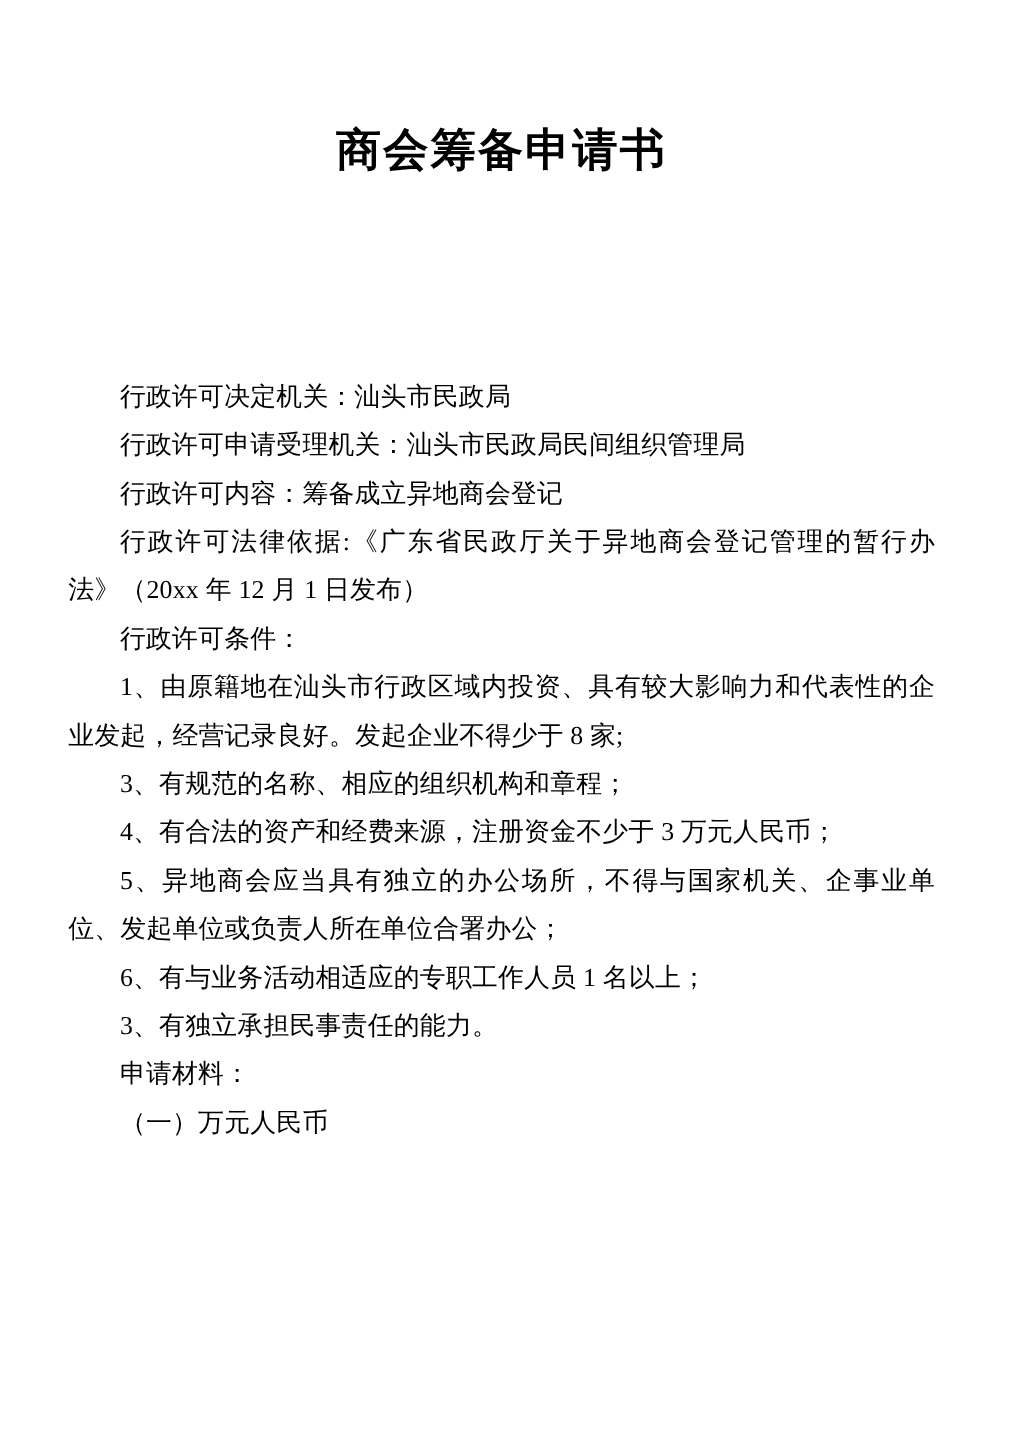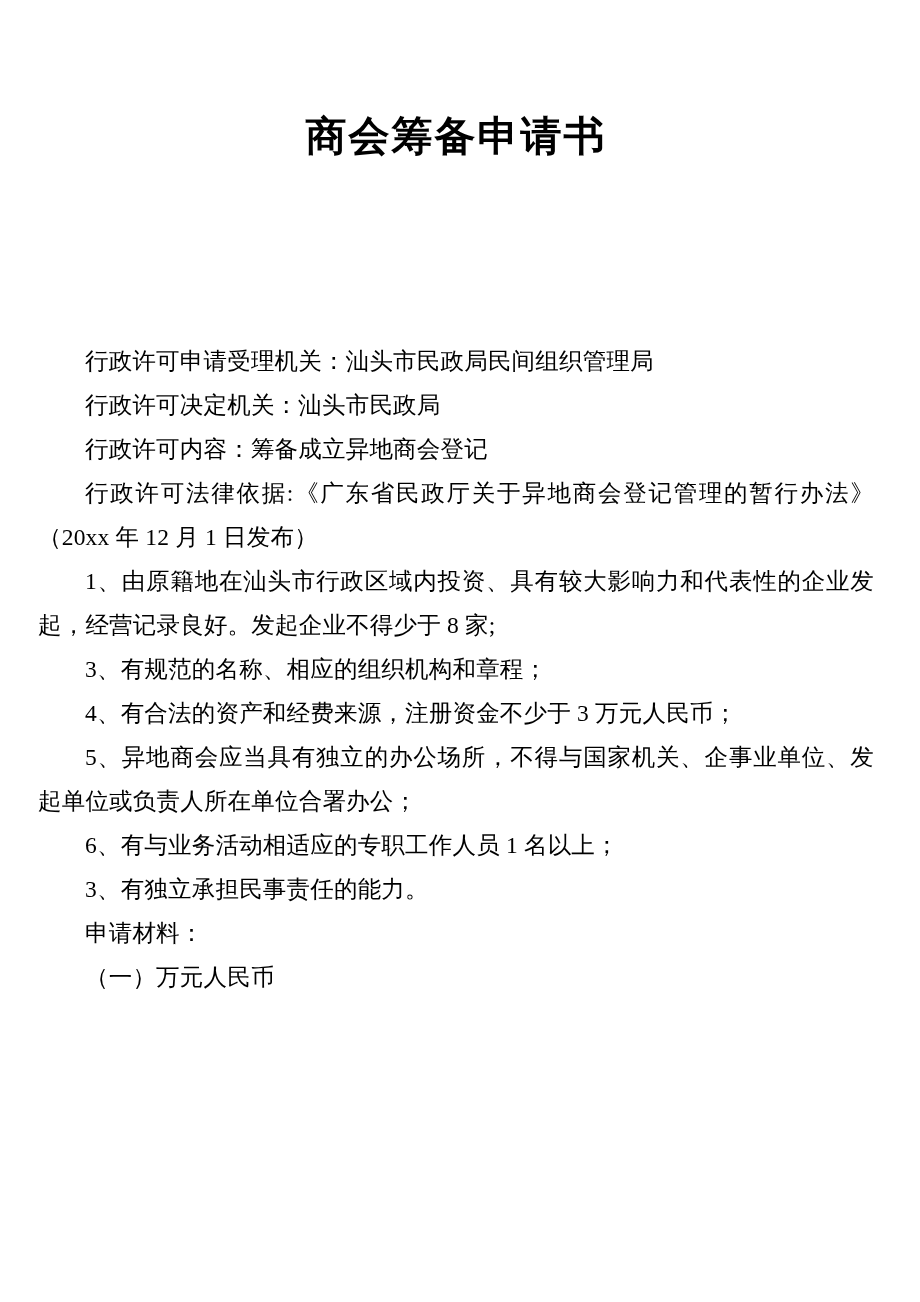--- a/index.html
+++ b/index.html
@@ -12,21 +12,21 @@
     height: 1302px;
     font-family: "Liberation Serif", "DejaVu Serif", serif;
     color: #000000;
     position: relative;
     overflow: hidden;
   }
   .page {
     width: 912px;
     height: 1302px;
     box-sizing: border-box;
-    padding: 0 38px;
+    padding: 0 62px;
     position: relative;
   }
   .doc-title {
     text-align: center;
     font-size: 41px;
     font-weight: bold;
     letter-spacing: 2px;
     margin: 0;
     padding-top: 112px;
     line-height: 1.2;
@@ -52,24 +52,25 @@
     font-weight: normal;
   }
 </style>
 </head>
 <body>
 
 <div class="page">
   <h1 class="doc-title">商会筹备申请书</h1>
   <div class="spacer"></div>
   <div class="body-block">
+    <p class="para">行政许可决定机关：汕头市民政局</p>
     <p class="para">行政许可申请受理机关：汕头市民政局民间组织管理局</p>
-    <p class="para">行政许可决定机关：汕头市民政局</p>
     <p class="para">行政许可内容：筹备成立异地商会登记</p>
     <p class="para bold">行政许可法律依据:《广东省民政厅关于异地商会登记管理的暂行办法》（20xx 年 12 月 1 日发布）</p>
+    <p class="para bold">行政许可条件：</p>
     <p class="para bold">1、由原籍地在汕头市行政区域内投资、具有较大影响力和代表性的企业发起，经营记录良好。发起企业不得少于 8 家;</p>
     <p class="para bold">3、有规范的名称、相应的组织机构和章程；</p>
     <p class="para bold">4、有合法的资产和经费来源，注册资金不少于 3 万元人民币；</p>
     <p class="para bold">5、异地商会应当具有独立的办公场所，不得与国家机关、企事业单位、发起单位或负责人所在单位合署办公；</p>
     <p class="para bold">6、有与业务活动相适应的专职工作人员 1 名以上；</p>
     <p class="para bold">3、有独立承担民事责任的能力。</p>
     <p class="para bold">申请材料：</p>
     <p class="para bold">（一）万元人民币</p>
   </div>
 </div>

